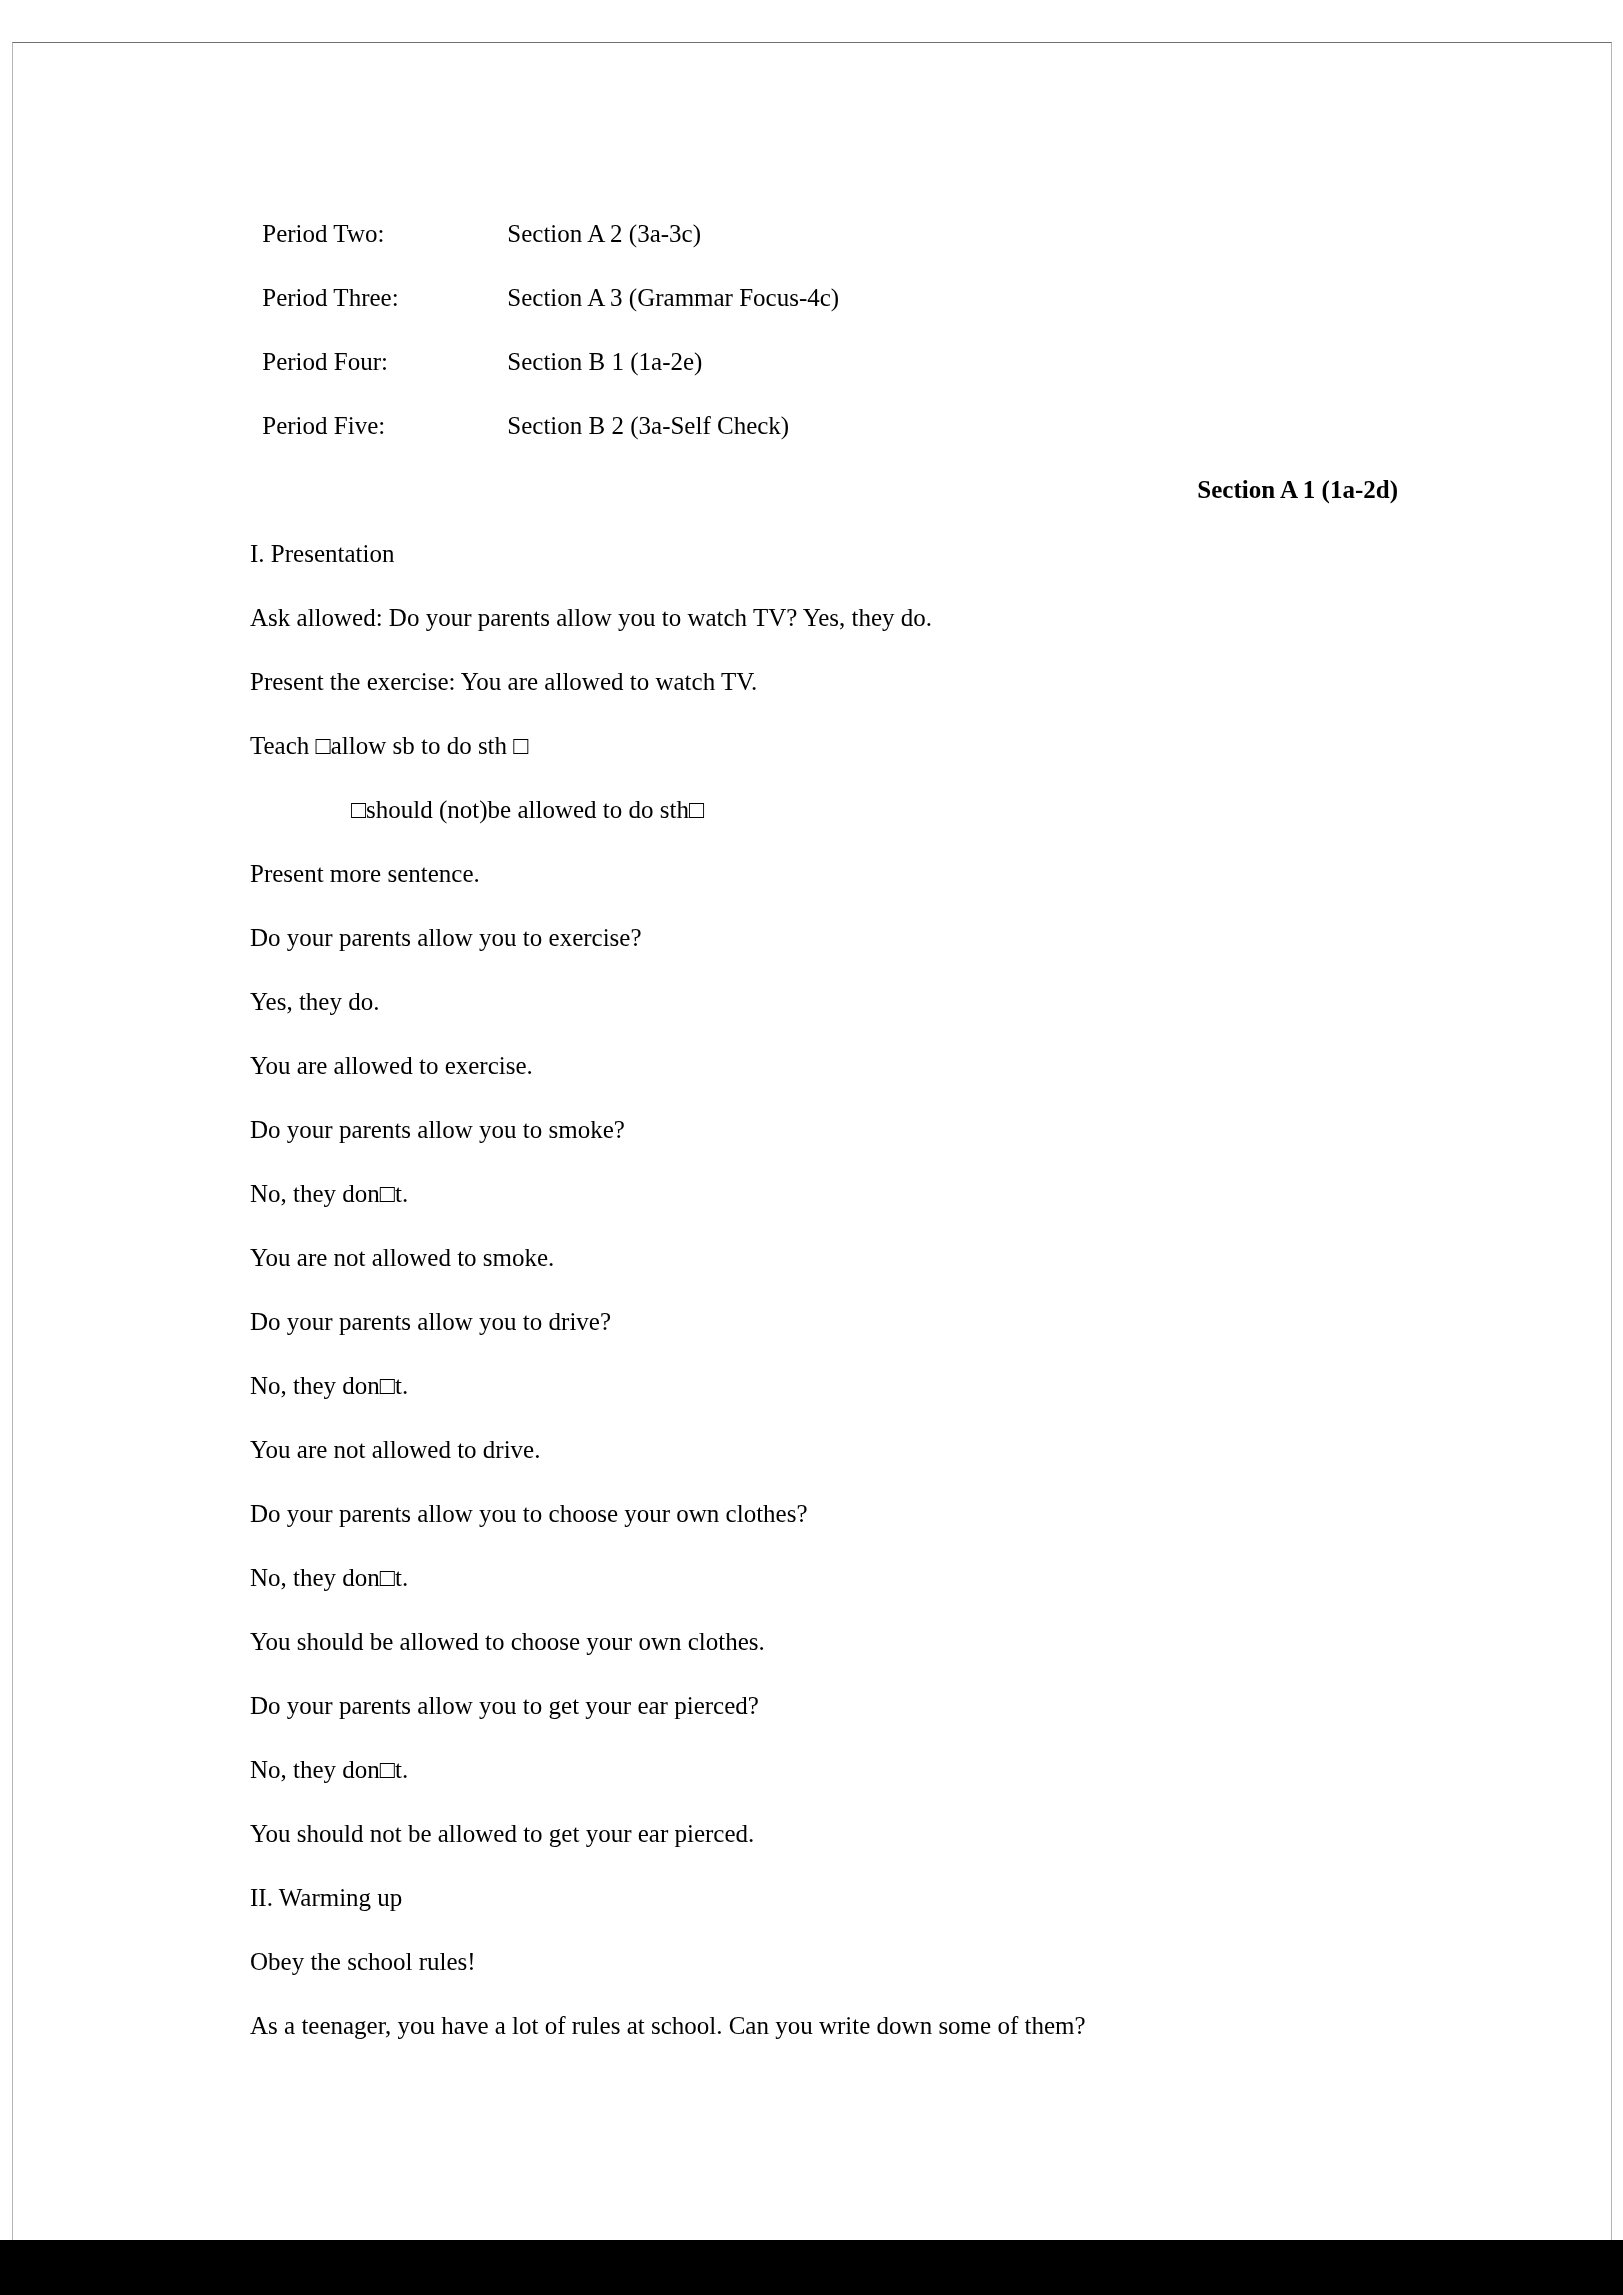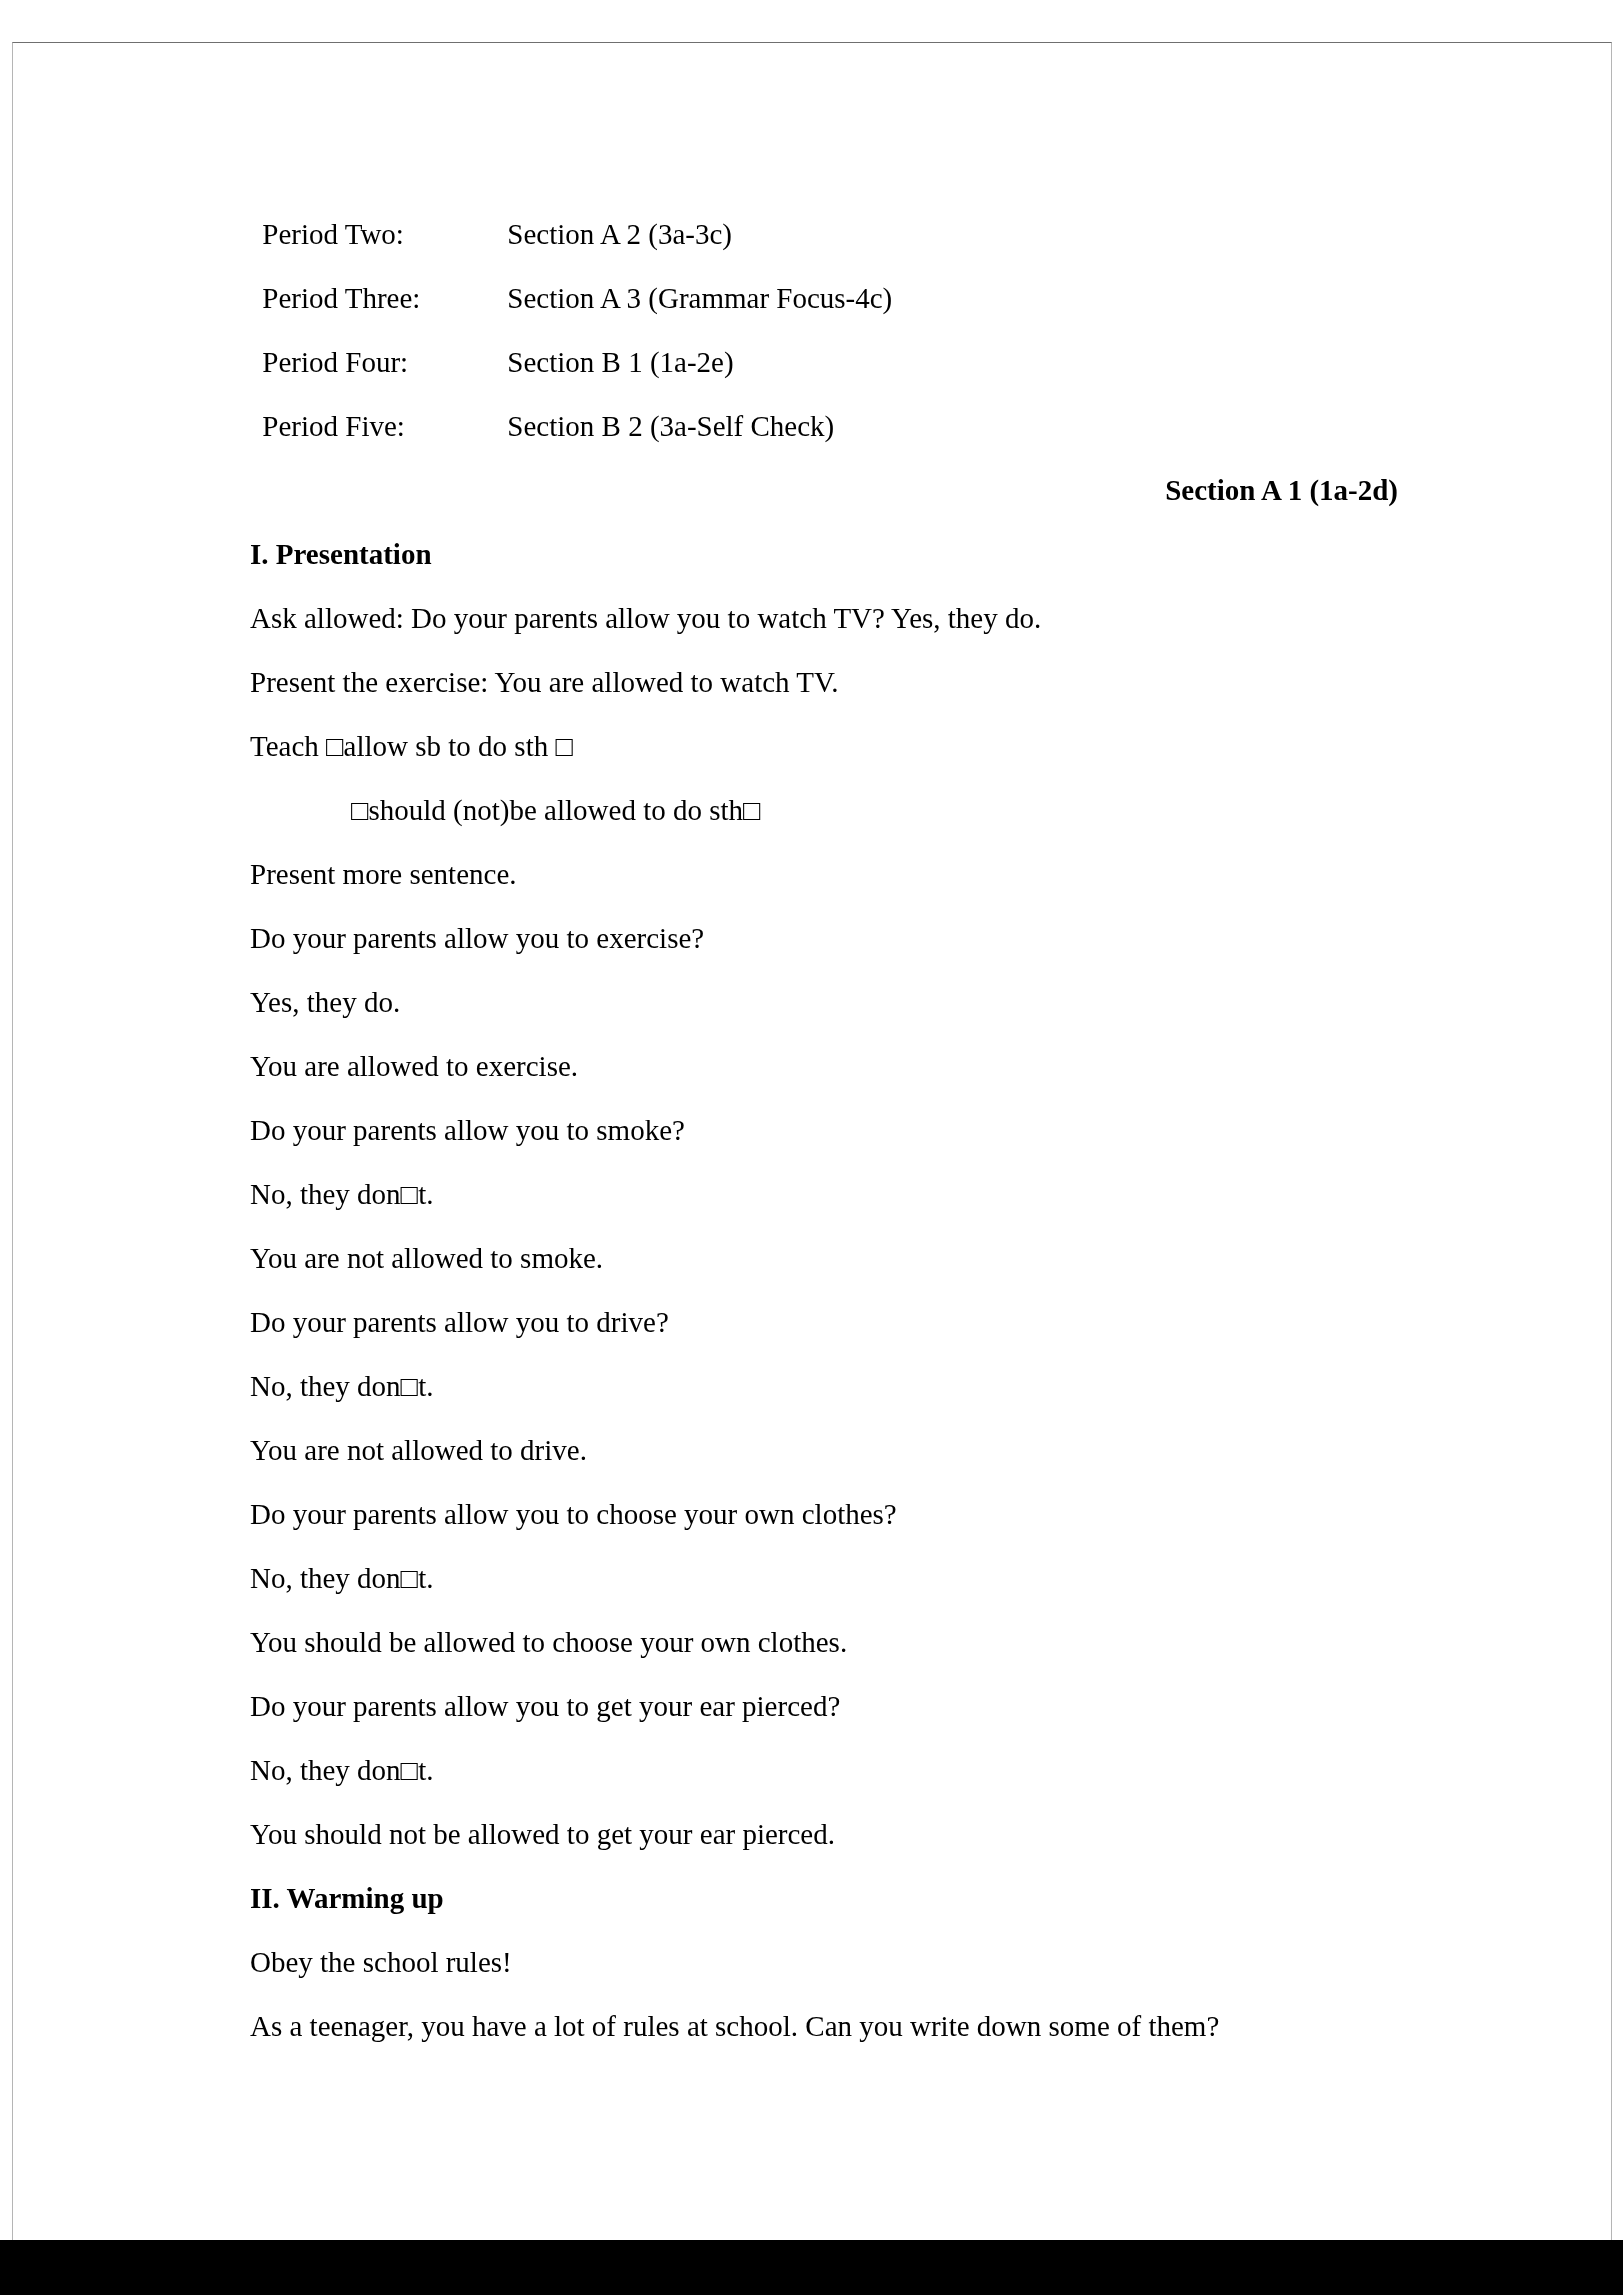--- a/index.html
+++ b/index.html
@@ -26,31 +26,31 @@
     border-right: 1.4px solid #b5b5b5;
     pointer-events: none;
   }
   .content {
     position: absolute;
     left: 250px;
     right: 225px;
     top: 202px;
   }
   .line {
-    font-size: 29px;
+    font-size: 25px;
     line-height: 64px;
     white-space: nowrap;
   }
   .line.title {
     font-weight: bold;
     text-align: right;
     white-space: normal;
   }
   .line.heading {
-    font-weight: bold;
+    font-weight: normal;
   }
   .line.para-indent {
     padding-left: 101px;
   }
   .line.period-row {
     padding-left: 12.3px;
   }
   .period-label {
     display: inline-block;
     width: 245px;

